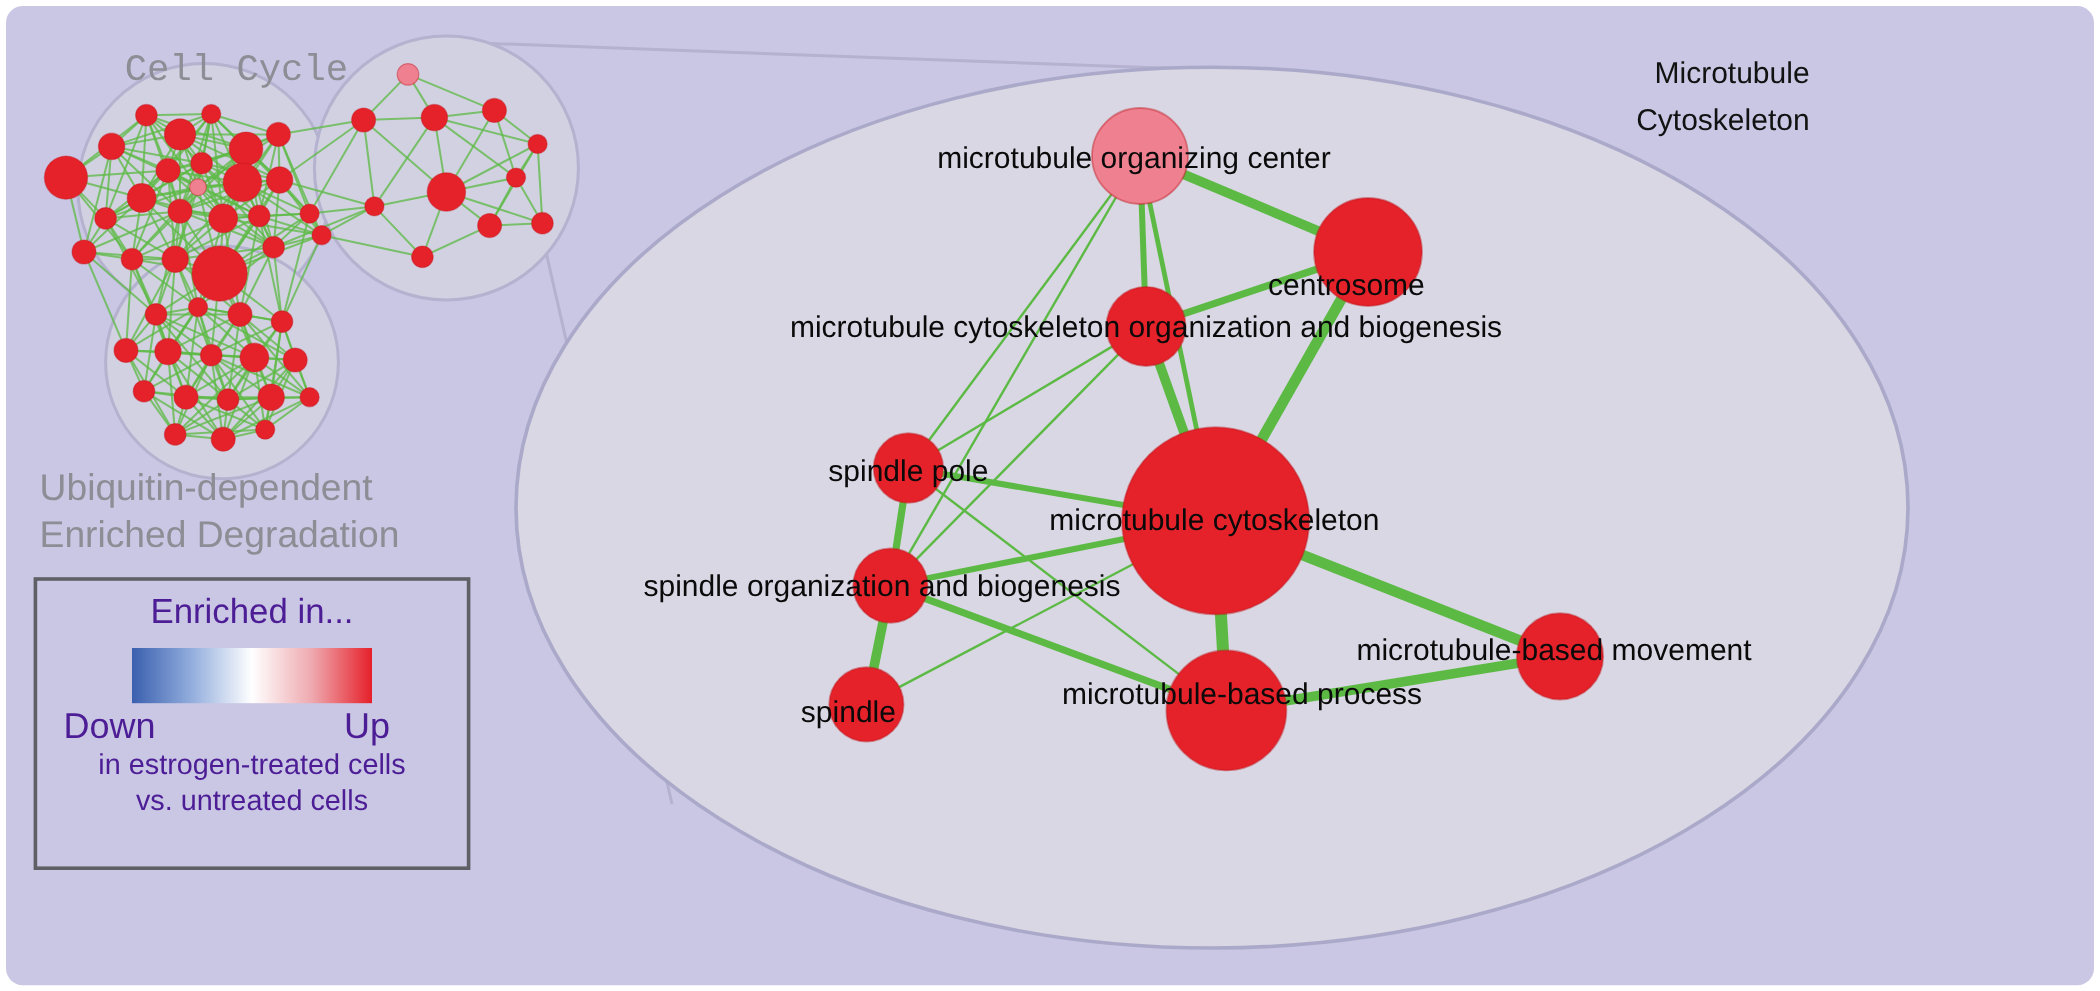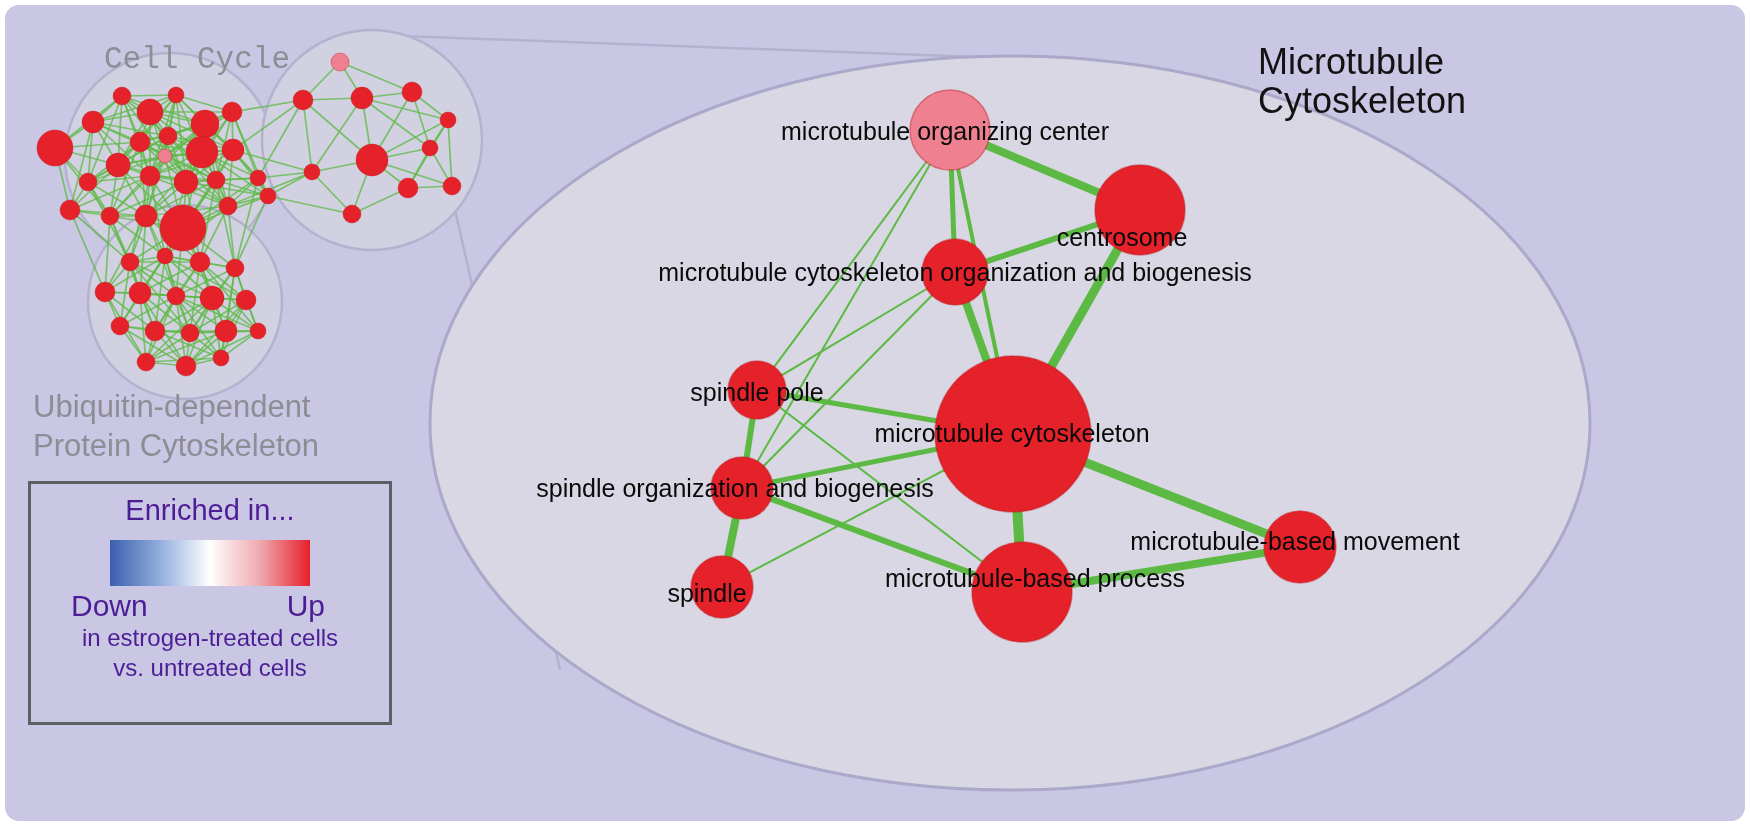--- a/index.html
+++ b/index.html
@@ -29,22 +29,22 @@
     width: 170px; text-align: center;
     font-size: 31px; color: #8d8d95; font-family: Liberation Mono, monospace;
   }
   .title-ubiquitin {
     left: 33px; top: 387px;
     font-size: 31px; color: #8d8d95;
     line-height: 39px;
   }
   .title-microtubule {
     left: 1258px; top: 42px;
-    width: 250px; text-align: left;
-    font-size: 36px; color: #121212;
+    width: 250px; text-align: right;
+    font-size: 25px; color: #121212;
     line-height: 39px;
   }
   .legend {
     position: absolute;
     left: 28px; top: 481px;
     width: 358px; height: 228px;
     border: 3px solid #5f5f66;
     box-sizing: content-box;
     padding-top: 10px;
     color: #4c1d95;
@@ -54,21 +54,21 @@
     font-size: 29px;
     line-height: 32px;
   }
   .legend-bar {
     width: 200px; height: 46px;
     margin: 14px auto 0 auto;
   }
   .legend-row {
     display: flex;
     justify-content: space-between;
-    padding: 0 64px 0 40px;
+    padding: 0 64px 0 22px;
     margin-top: 2px;
     font-size: 30px;
     line-height: 36px;
   }
   .legend-caption {
     text-align: center;
     font-size: 24px;
     line-height: 28px;
   }
   .legend-caption.first { }
@@ -495,21 +495,21 @@
       <text x="1035" y="587" text-anchor="middle" font-size="25" fill="#0a0a0a">microtubule-based process</text>
       <text x="707" y="602" text-anchor="middle" font-size="25" fill="#0a0a0a">spindle</text>
     </svg>
 
   <div class="overlay title-cell-cycle">
     <span>Cell Cycle</span>
   </div>
 
   <div class="overlay title-ubiquitin">
     <div>Ubiquitin-dependent</div>
-    <div>Protein Cytoskeleton</div>
+    <div>Enriched Degradation</div>
   </div>
 
   <div class="overlay title-microtubule">
     <div>Microtubule</div>
     <div>Cytoskeleton</div>
   </div>
 
   <div class="legend">
     <div class="legend-title">Enriched in...</div>
     <div class="legend-bar" style="background: linear-gradient(90deg, rgb(58, 95, 174), rgb(147, 174, 221), rgb(255, 255, 255), rgb(238, 169, 175), rgb(230, 32, 42));"></div>

